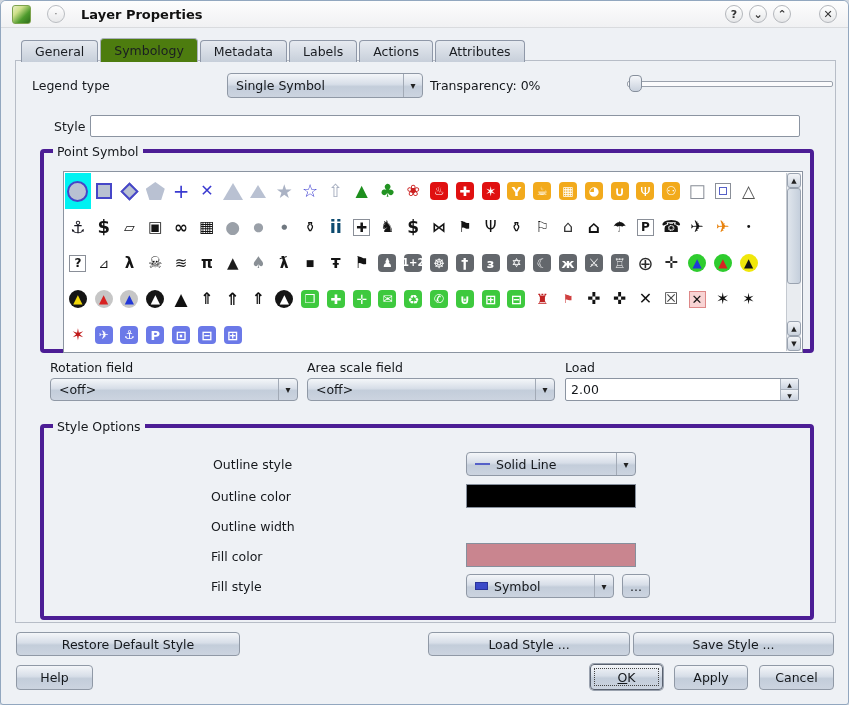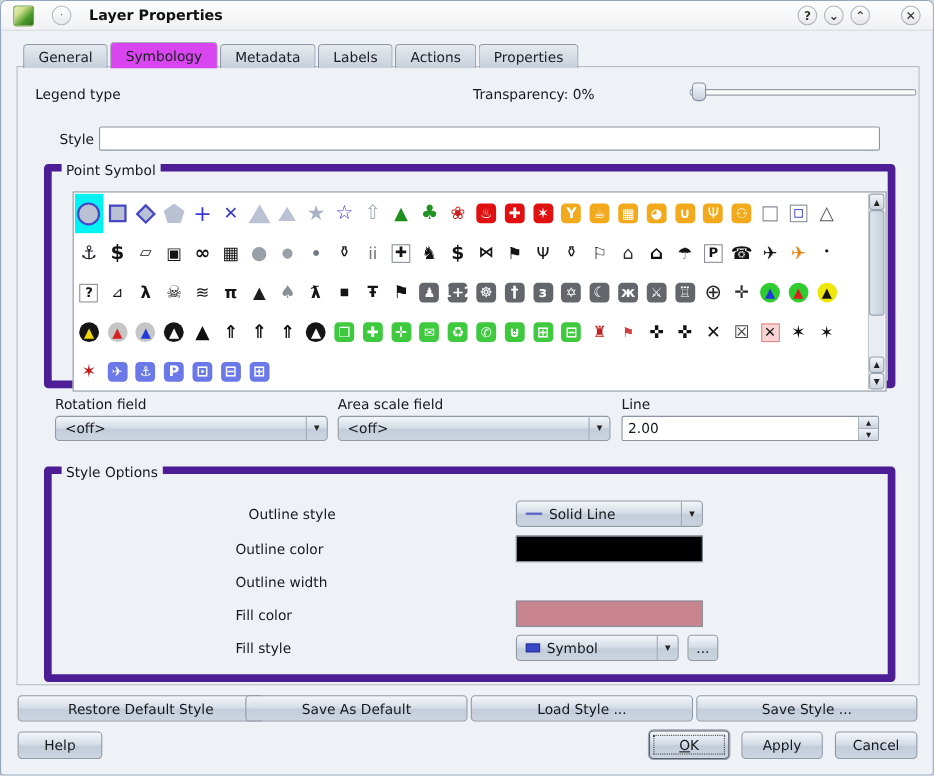--- a/index.html
+++ b/index.html
@@ -19,21 +19,21 @@
   .tb-right{margin-left:auto;display:flex;align-items:center;gap:6px;margin-right:11px;}
   .tb-btn{width:18px;height:18px;border-radius:50%;background:linear-gradient(#ffffff,#e6e7e9);
     border:1px solid #b3b6bb;display:flex;align-items:center;justify-content:center;
     font-size:11px;font-weight:bold;color:#333;box-sizing:border-box;}
   .tb-btn.close{margin-left:22px;}
   
   .tabs{position:absolute;left:20px;top:37px;display:flex;align-items:flex-end;z-index:3;}
   .tab{height:21px;padding:0 13px;display:flex;align-items:center;margin-right:2px;
     background:linear-gradient(#e6eaf0,#c7cfda);border:1px solid #8f98a8;border-bottom:none;
     border-radius:4px 4px 0 0;font-size:12.5px;color:#1a1d22;}
-  .tab.active{height:23px;background:#d946ef;border-color:#aab1bc;position:relative;z-index:4;text-align:right;}
+  .tab.active{height:23px;background:#4d7c0f;border-color:#aab1bc;position:relative;z-index:4;text-align:right;}
   
   .panel{position:absolute;left:14px;top:59px;width:821px;height:563px;
     background:#eef1f5;border:1px solid #b7bdc7;box-sizing:border-box;z-index:2;}
   .lbl{position:absolute;white-space:nowrap;}
   
   .btn,.combo{background:linear-gradient(#f4f6f9,#d7dee8 45%,#c3cdda 55%,#ccd4e0);
     border:1px solid #9099a6;border-radius:4px;box-sizing:border-box;
     display:flex;align-items:center;color:#15181c;}
   .combo{justify-content:space-between;padding-left:8px;}
   .combo .caret{width:18px;height:100%;border-left:1px solid #a2aab6;
@@ -49,21 +49,21 @@
   .sp-up::after{content:"▲";font-size:6px;color:#222;}
   .sp-dn::after{content:"▼";font-size:6px;color:#222;}
   .spin .updown span + span{border-top:1px solid #aab2bd;}
   
   .slider{position:absolute;height:16px;}
   .slider .groove{position:absolute;left:0;right:0;top:6px;height:4px;background:#fbfbfc;
     border:1px solid #9aa1ac;border-radius:2px;}
   .slider .handle{position:absolute;left:2px;top:0;width:11px;height:15px;
     background:linear-gradient(#f5f7fa,#c9d1dd);border:1px solid #868f9c;border-radius:4px 4px 5px 5px;}
   
-  .gbox{position:absolute;border:7px solid #4c1d95;border-radius:4px;box-sizing:border-box;}
+  .gbox{position:absolute;border:4px solid #4c1d95;border-radius:4px;box-sizing:border-box;}
   .gbox>.legend{position:absolute;top:-9px;left:9px;background:#eef1f5;padding:0 4px;font-size:12.5px;}
   
   .symlist{position:absolute;background:#fff;border:1px solid #8b94a1;box-sizing:border-box;}
   .symgrid{position:absolute;left:1px;top:1px;right:16px;bottom:1px;overflow:hidden;
     display:flex;flex-wrap:wrap;align-content:flex-start;}
   .sym-cell{width:25.8px;height:36px;display:flex;align-items:center;justify-content:center;flex:0 0 auto;}
   .sym-cell.selected{background:#00f2f2;}
   .sym-cell .g{line-height:1;}
   .rbg{width:18px;height:18px;border-radius:4px;display:flex;align-items:center;justify-content:center;}
   .cbg{width:18px;height:18px;border-radius:50%;display:flex;align-items:center;justify-content:center;}
@@ -117,26 +117,30 @@
       <span class="tb-btn close">✕</span>
     </span>
   </div>
 
   <div class="tabs">
     <div class="tab">General</div>
     <div class="tab active">Symbology</div>
     <div class="tab">Metadata</div>
     <div class="tab">Labels</div>
     <div class="tab">Actions</div>
-    <div class="tab">Properties</div>
+    <div class="tab">Attributes</div>
   </div>
 
   <div class="panel">
 
     <span class="lbl" style="left:16px;top:17px;">Legend type</span>
+    <div class="combo" style="position:absolute;left:211px;top:12px;width:196px;height:25px;">
+      <span>Single Symbol</span>
+      <span class="caret"></span>
+    </div>
     <span class="lbl" style="left:414px;top:17px;">Transparency: 0%</span>
     <div class="slider" style="left:611px;top:14px;width:206px;">
       <span class="groove"></span>
       <span class="handle"></span>
     </div>
 
     <span class="lbl" style="left:38px;top:58px;">Style</span>
     <div class="tinput" style="position:absolute;left:74px;top:54px;width:710px;height:22px;" title=""></div>
 
     <div class="gbox" style="left:24px;top:88px;width:774px;height:204px;">
@@ -268,21 +272,21 @@
             <div class="sym-cell">
               <span class="g" style="color: rgb(154, 160, 168); font-size: 12px;">●</span>
             </div>
             <div class="sym-cell">
               <span class="g" style="color: rgb(112, 120, 128); font-size: 7px;">●</span>
             </div>
             <div class="sym-cell">
               <span class="g" style="color: rgb(20, 20, 20); font-size: 14px;">⚱</span>
             </div>
             <div class="sym-cell">
-              <span class="g" style="color: #737373; font-size: 15px; font-weight: normal;">ii</span>
+              <span class="g" style="color: #0c4a6e; font-size: 18px; font-weight: bold;">ii</span>
             </div>
             <div class="sym-cell">
               <span class="bbox" style="background: rgb(255, 255, 255);">
                 <span class="g" style="color: rgb(20, 20, 20); font-size: 13px;">✚</span>
               </span>
             </div>
             <div class="sym-cell">
               <span class="g" style="color: rgb(20, 20, 20); font-size: 16px;">♞</span>
             </div>
             <div class="sym-cell">
@@ -367,21 +371,21 @@
             <div class="sym-cell">
               <span class="g" style="color: rgb(20, 20, 20); font-size: 16px;">⚑</span>
             </div>
             <div class="sym-cell">
               <span class="rbg" style="background: rgb(99, 103, 108);">
                 <span class="g" style="color: rgb(255, 255, 255); font-size: 12px;">♟</span>
               </span>
             </div>
             <div class="sym-cell">
               <span class="rbg" style="background: rgb(99, 103, 108);">
-                <span class="g" style="color: rgb(255, 255, 255); font-size: 13px; font-weight: bold;">1+2</span>
+                <span class="g" style="color: rgb(255, 255, 255); font-size: 10px; font-weight: bold;">1+2</span>
               </span>
             </div>
             <div class="sym-cell">
               <span class="rbg" style="background: rgb(99, 103, 108);">
                 <span class="g" style="color: rgb(255, 255, 255); font-size: 13px;">☸</span>
               </span>
             </div>
             <div class="sym-cell">
               <span class="rbg" style="background: rgb(99, 103, 108);">
                 <span class="g" style="color: rgb(255, 255, 255); font-size: 14px; font-weight: bold;">†</span>
@@ -587,42 +591,42 @@
           <span class="sb-btn sb-up" style="top:0;"></span>
           <span class="sb-thumb" style="top:15px;height:96px;"></span>
           <span class="sb-btn sb-up" style="bottom:15px;"></span>
           <span class="sb-btn sb-dn" style="bottom:0;"></span>
         </div>
       </div>
     </div>
 
     <span class="lbl" style="left:34px;top:299px;">Rotation field</span>
     <span class="lbl" style="left:291px;top:299px;">Area scale field</span>
-    <span class="lbl" style="left:549px;top:299px;">Line</span>
+    <span class="lbl" style="left:549px;top:299px;">Load</span>
 
     <div class="combo" style="position:absolute;left:34px;top:317px;width:248px;height:23px;">
       <span>&lt;off&gt;</span>
       <span class="caret"></span>
     </div>
     <div class="combo" style="position:absolute;left:291px;top:317px;width:248px;height:23px;">
       <span>&lt;off&gt;</span>
       <span class="caret"></span>
     </div>
     <div class="spin" style="position:absolute;left:549px;top:317px;width:234px;height:23px;">
       <span class="val">2.00</span>
       <span class="updown">
         <span class="sp-up"></span>
         <span class="sp-dn"></span>
       </span>
     </div>
 
     <div class="gbox" style="left:24px;top:363px;width:774px;height:196px;">
       <span class="legend">Style Options</span>
 
-      <span class="lbl" style="left:179px;top:29px;">Outline style</span>
+      <span class="lbl" style="left:169px;top:29px;">Outline style</span>
       <div class="combo" style="position:absolute;left:422px;top:24px;width:170px;height:24px;">
         <span style="display:flex;align-items:center;">
           <span class="line-ic"></span>
           <span>Solid Line</span>
         </span>
         <span class="caret"></span>
       </div>
 
       <span class="lbl" style="left:167px;top:61px;">Outline color</span>
       <div class="swatch" style="left:422px;top:56px;width:170px;height:24px;background:#000;"></div>
@@ -638,21 +642,20 @@
           <span class="fill-ic"></span>
           <span>Symbol</span>
         </span>
         <span class="caret"></span>
       </div>
       <div class="bbtn" style="left:578px;top:146px;width:28px;height:24px;">...</div>
     </div>
   </div>
 
   <div class="bbtn" style="left:15px;top:631px;width:224px;">Restore Default Style</div>
-  <div class="bbtn" style="left:222px;top:631px;width:202px;">Save As Default</div>
   <div class="bbtn" style="left:427px;top:631px;width:202px;">Load Style ...</div>
   <div class="bbtn" style="left:632px;top:631px;width:201px;">Save Style ...</div>
 
   <div class="bbtn" style="left:15px;top:664px;width:77px;height:25px;">Help</div>
   <div class="bbtn def okfocus" style="left:589px;top:663px;width:73px;height:26px;">
     <span class="ok-label">OK</span>
   </div>
   <div class="bbtn" style="left:673px;top:664px;width:74px;height:25px;">Apply</div>
   <div class="bbtn" style="left:758px;top:664px;width:75px;height:25px;">Cancel</div>
 </div>

